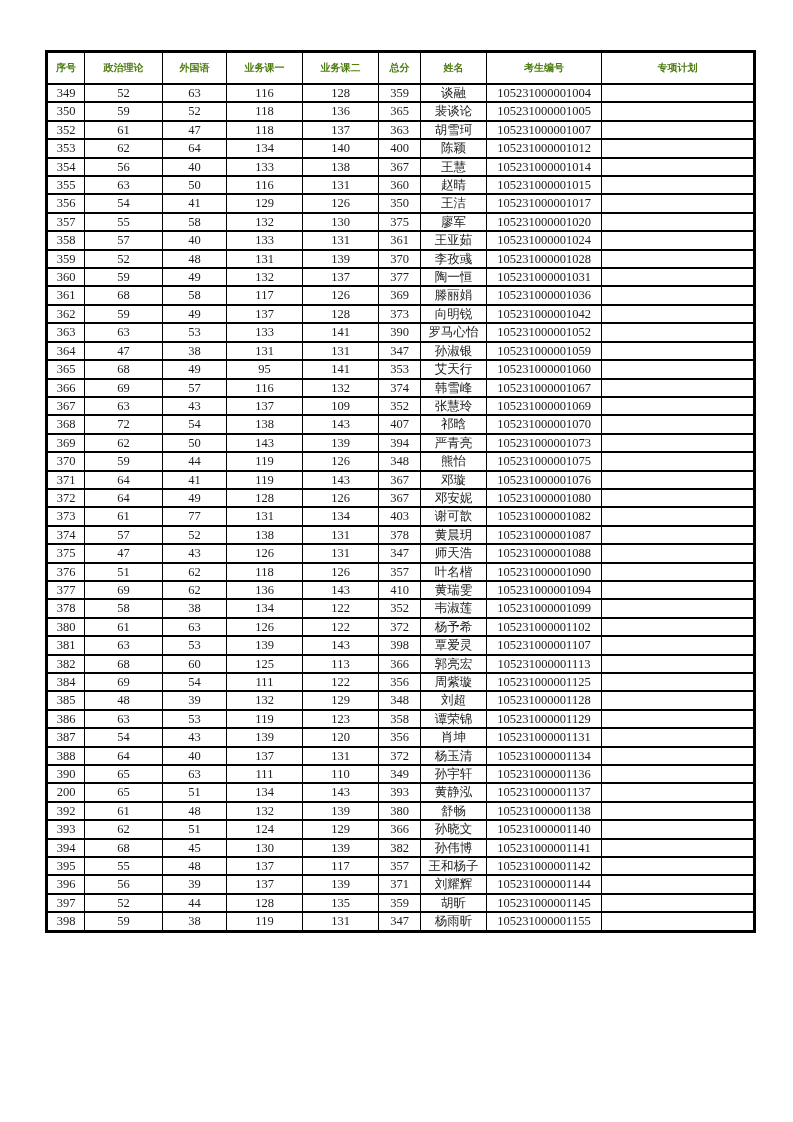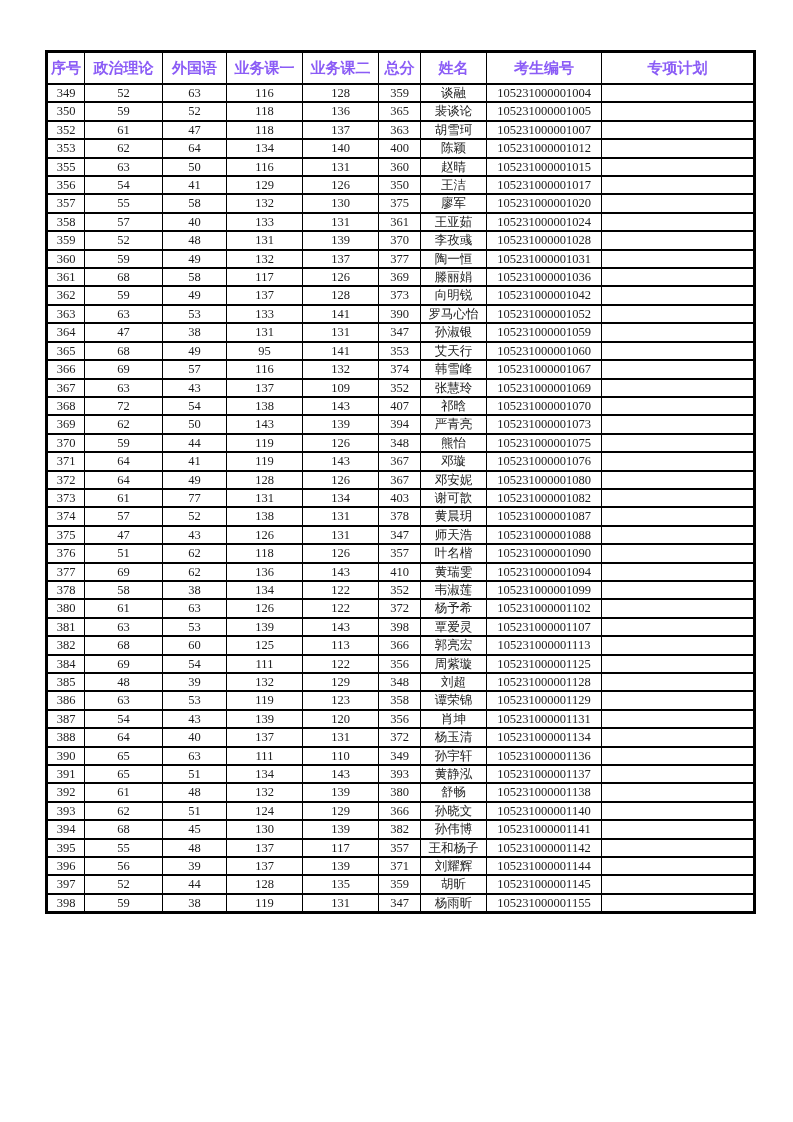--- a/index.html
+++ b/index.html
@@ -23,22 +23,22 @@
   }
   table.score-table {
     border-collapse: collapse;
     table-layout: fixed;
     width: 708px;
     border: 3px solid #000000;
   }
   table.score-table th {
     font-family: "Liberation Sans", "DejaVu Sans", sans-serif;
     font-weight: bold;
-    font-size: 15px;
-    color: #8b5cf6;
+    font-size: 10px;
+    color: #4d7c0f;
     height: 30px;
     border: 1px solid #000000;
     border-bottom: 2px solid #000000;
     text-align: center;
     vertical-align: middle;
     padding: 0;
     overflow: hidden;
     white-space: nowrap;
   }
   table.score-table td {
@@ -127,20 +127,31 @@
             <td>62</td>
             <td>64</td>
             <td>134</td>
             <td>140</td>
             <td>400</td>
             <td>陈颖</td>
             <td>105231000001012</td>
             <td></td>
           </tr>
           <tr>
+            <td>354</td>
+            <td>56</td>
+            <td>40</td>
+            <td>133</td>
+            <td>138</td>
+            <td>367</td>
+            <td>王慧</td>
+            <td>105231000001014</td>
+            <td></td>
+          </tr>
+          <tr>
             <td>355</td>
             <td>63</td>
             <td>50</td>
             <td>116</td>
             <td>131</td>
             <td>360</td>
             <td>赵晴</td>
             <td>105231000001015</td>
             <td></td>
           </tr>
@@ -490,21 +501,21 @@
             <td>65</td>
             <td>63</td>
             <td>111</td>
             <td>110</td>
             <td>349</td>
             <td>孙宇轩</td>
             <td>105231000001136</td>
             <td></td>
           </tr>
           <tr>
-            <td>391</td>
+            <td>200</td>
             <td>65</td>
             <td>51</td>
             <td>134</td>
             <td>143</td>
             <td>393</td>
             <td>黄静泓</td>
             <td>105231000001137</td>
             <td></td>
           </tr>
           <tr>

